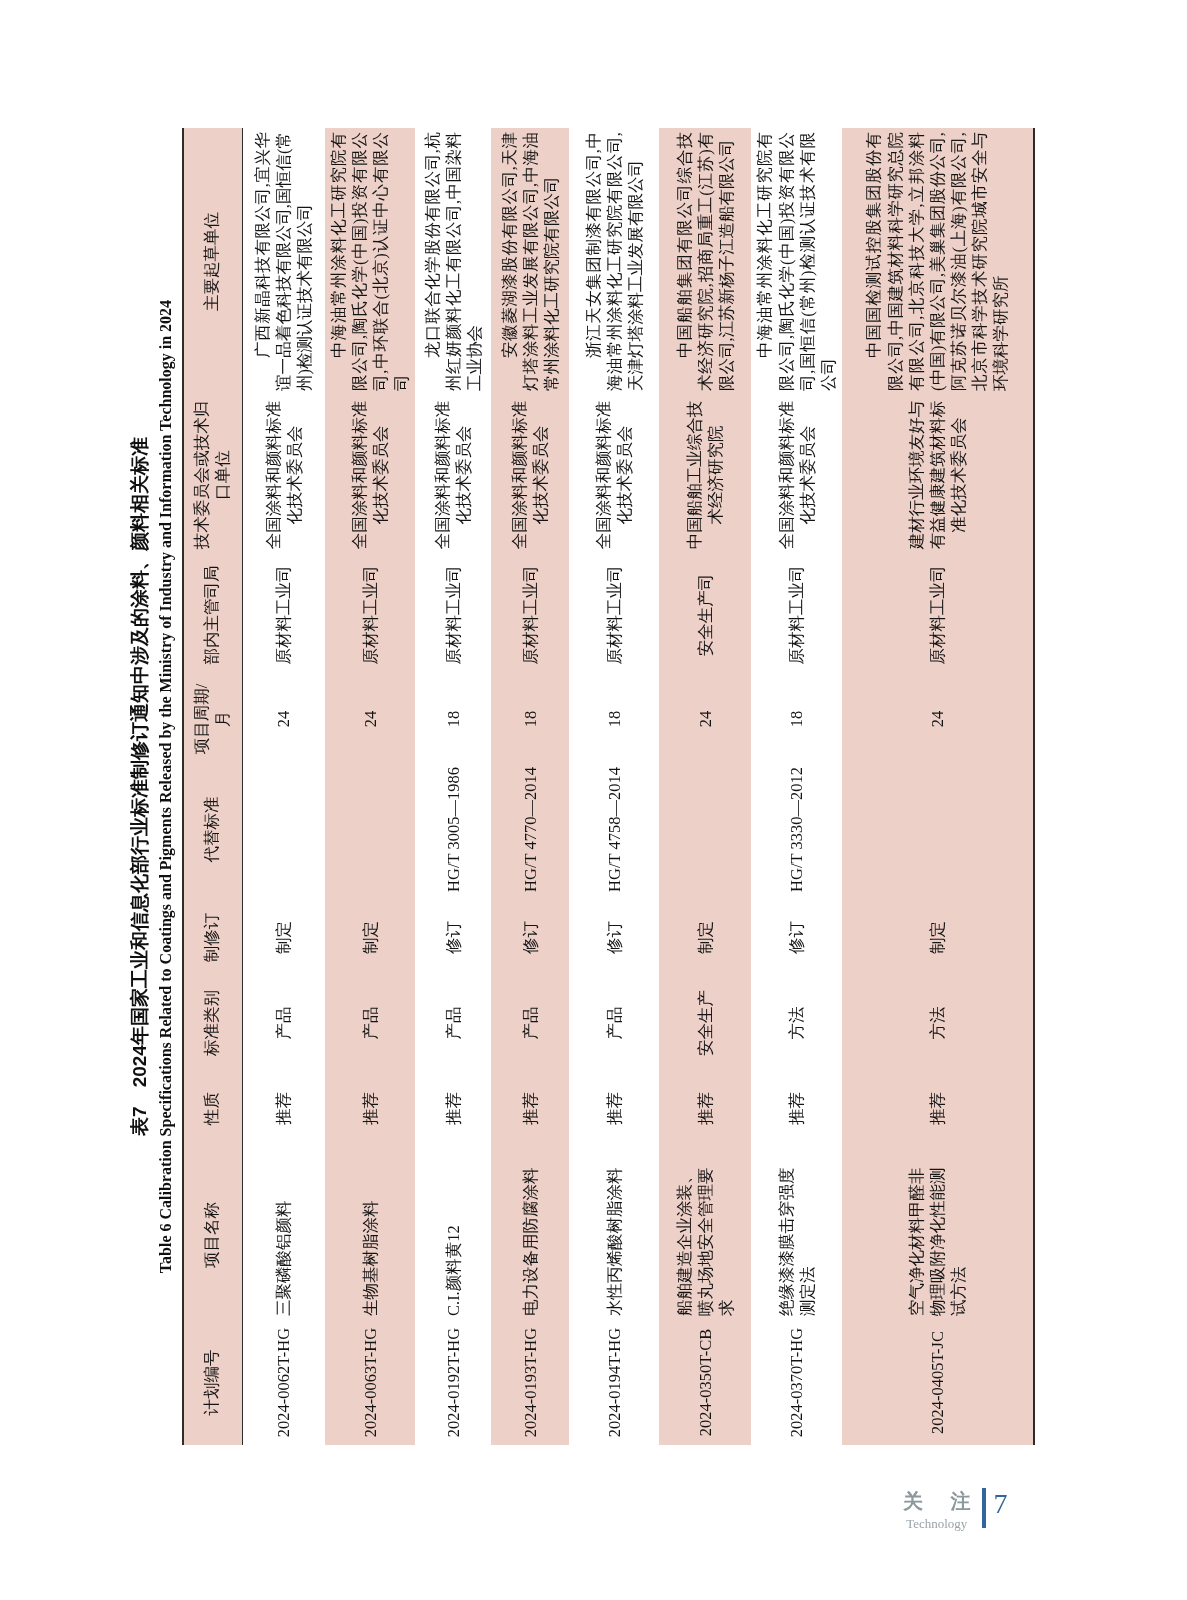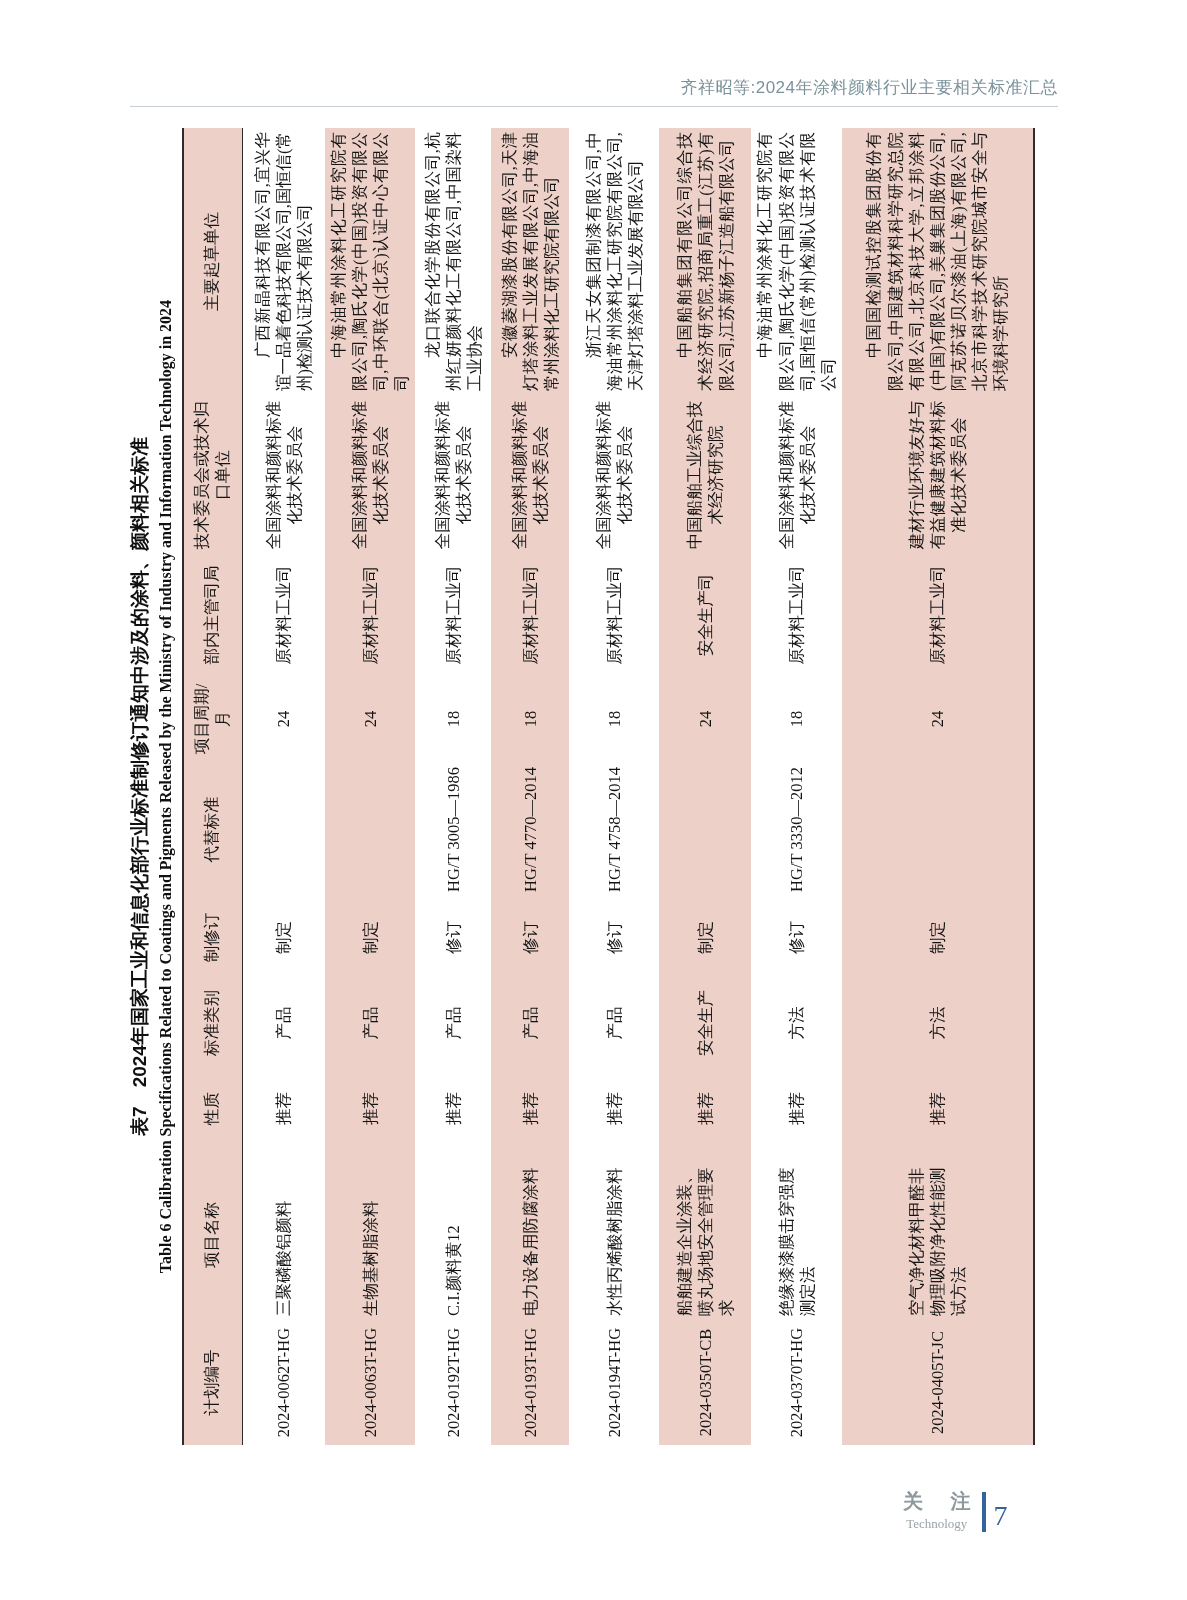--- a/index.html
+++ b/index.html
@@ -44,38 +44,35 @@
     padding:3px 4px;color:#141414;
   }
   td.c-plan_no{text-align:center;font-size:15px;white-space:nowrap;padding:0 1px;}
   td.c-name{text-align:left;padding:2px 6px 2px 9px;}
   td.c-nature,td.c-category,td.c-action,td.c-cycle,td.c-dept{text-align:center;}
   td.c-replaces{text-align:center;font-size:15px;white-space:nowrap;padding:0;}
   td.c-committee{text-align:center;}
   td.c-drafters{text-align:justify;text-indent:2em;padding:4px 9px;}
 
   
-  .page-footer{position:absolute;top:1488px;left:903px;display:flex;align-items:flex-end;}
+  .page-footer{position:absolute;top:1488px;left:903px;display:flex;align-items:flex-start;}
   .footer-labels{display:flex;flex-direction:column;align-items:center;}
   .fz{
     font-family:"Liberation Sans","DejaVu Sans",sans-serif;
     font-size:20px;font-weight:bold;color:#8d989d;white-space:pre;word-spacing:22px;
   }
   .fa{font-size:13px;color:#99a4a9;margin-top:1px;font-family:"Liberation Serif","DejaVu Serif",serif;}
   .fbar{width:4px;height:40px;background:#31659b;margin:0 8px 0 11px;}
   .fpg{font-size:28px;color:#31659b;font-family:"Liberation Serif","DejaVu Serif",serif;}
 </style>
 </head>
 <body>
 
 <div class="page">
 
-  <div class="page-header">
-    <span>齐祥昭等:2024年涂料颜料行业主要相关标准汇总</span>
-  </div>
 
   <div class="rot">
     <div class="tbl-title-zh">表7　2024年国家工业和信息化部行业标准制修订通知中涉及的涂料、颜料相关标准</div>
     <div class="tbl-title-en">Table 6 Calibration Specifications Related to Coatings and Pigments Released by the Ministry of Industry and Information Technology in 2024</div>
     <table class="std" id="std-table">
         <colgroup>
           <col style="width: 125px;">
           <col style="width: 170px;">
           <col style="width: 83px;">
           <col style="width: 88px;">

